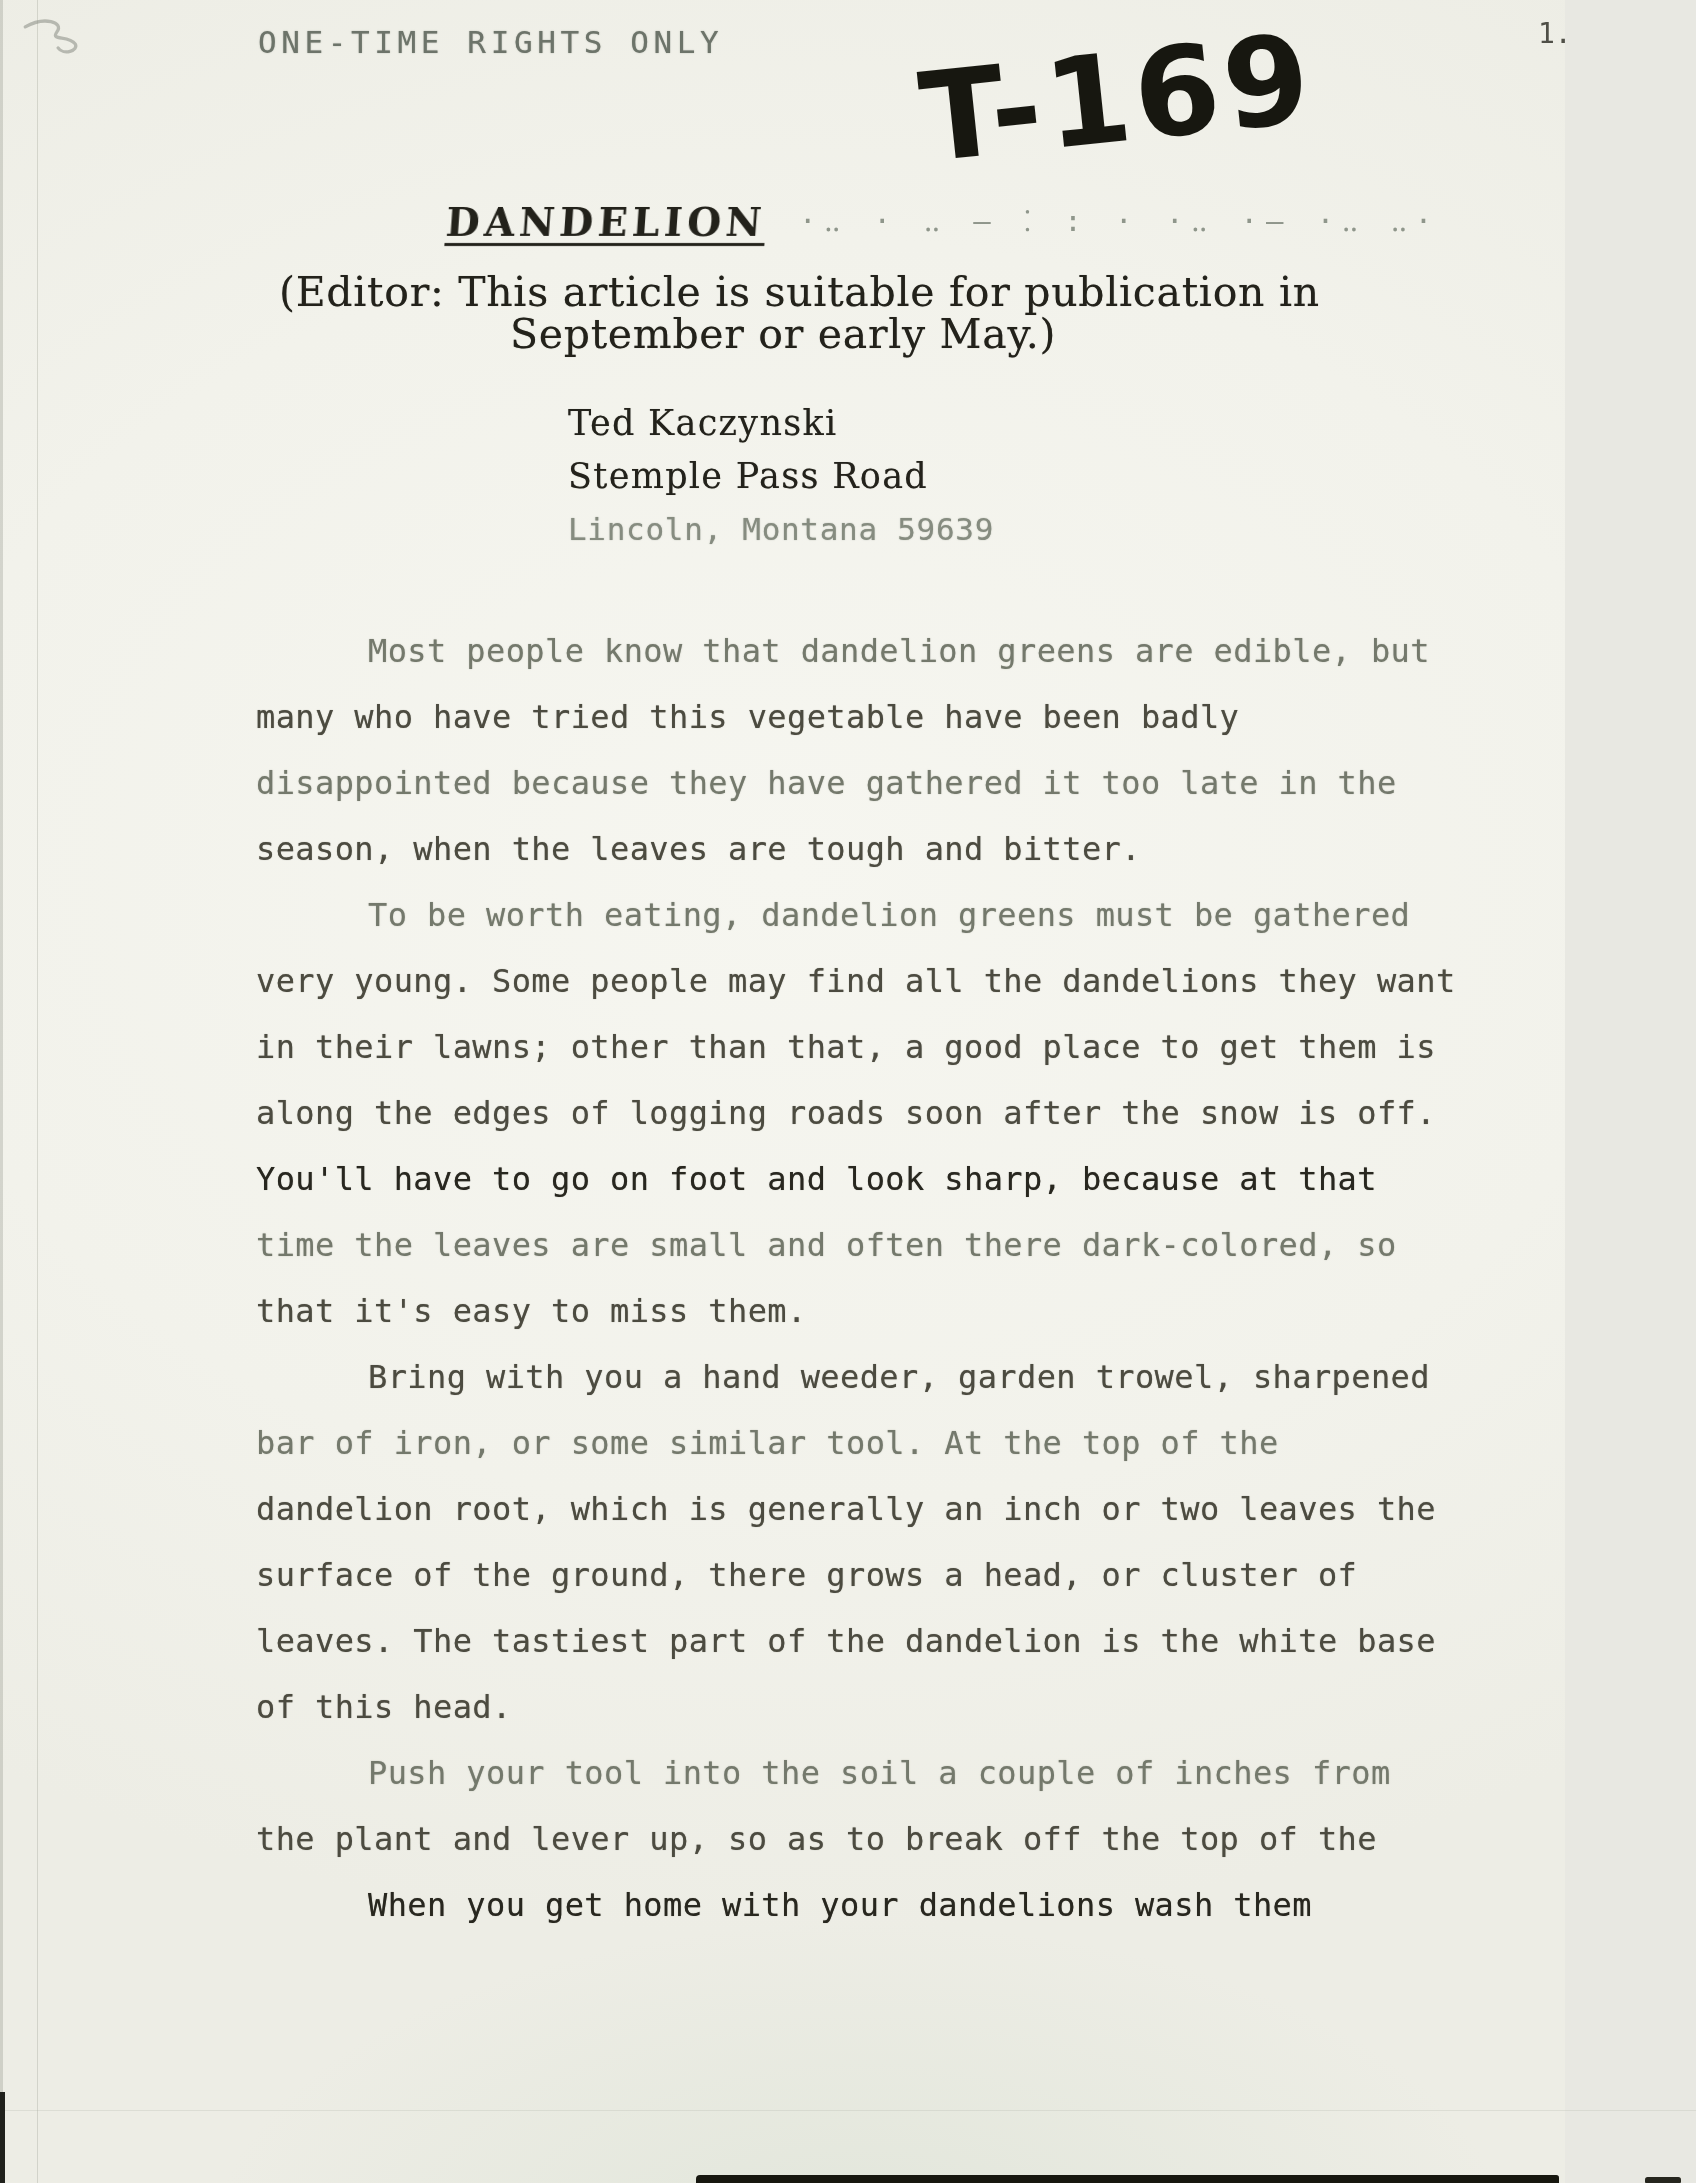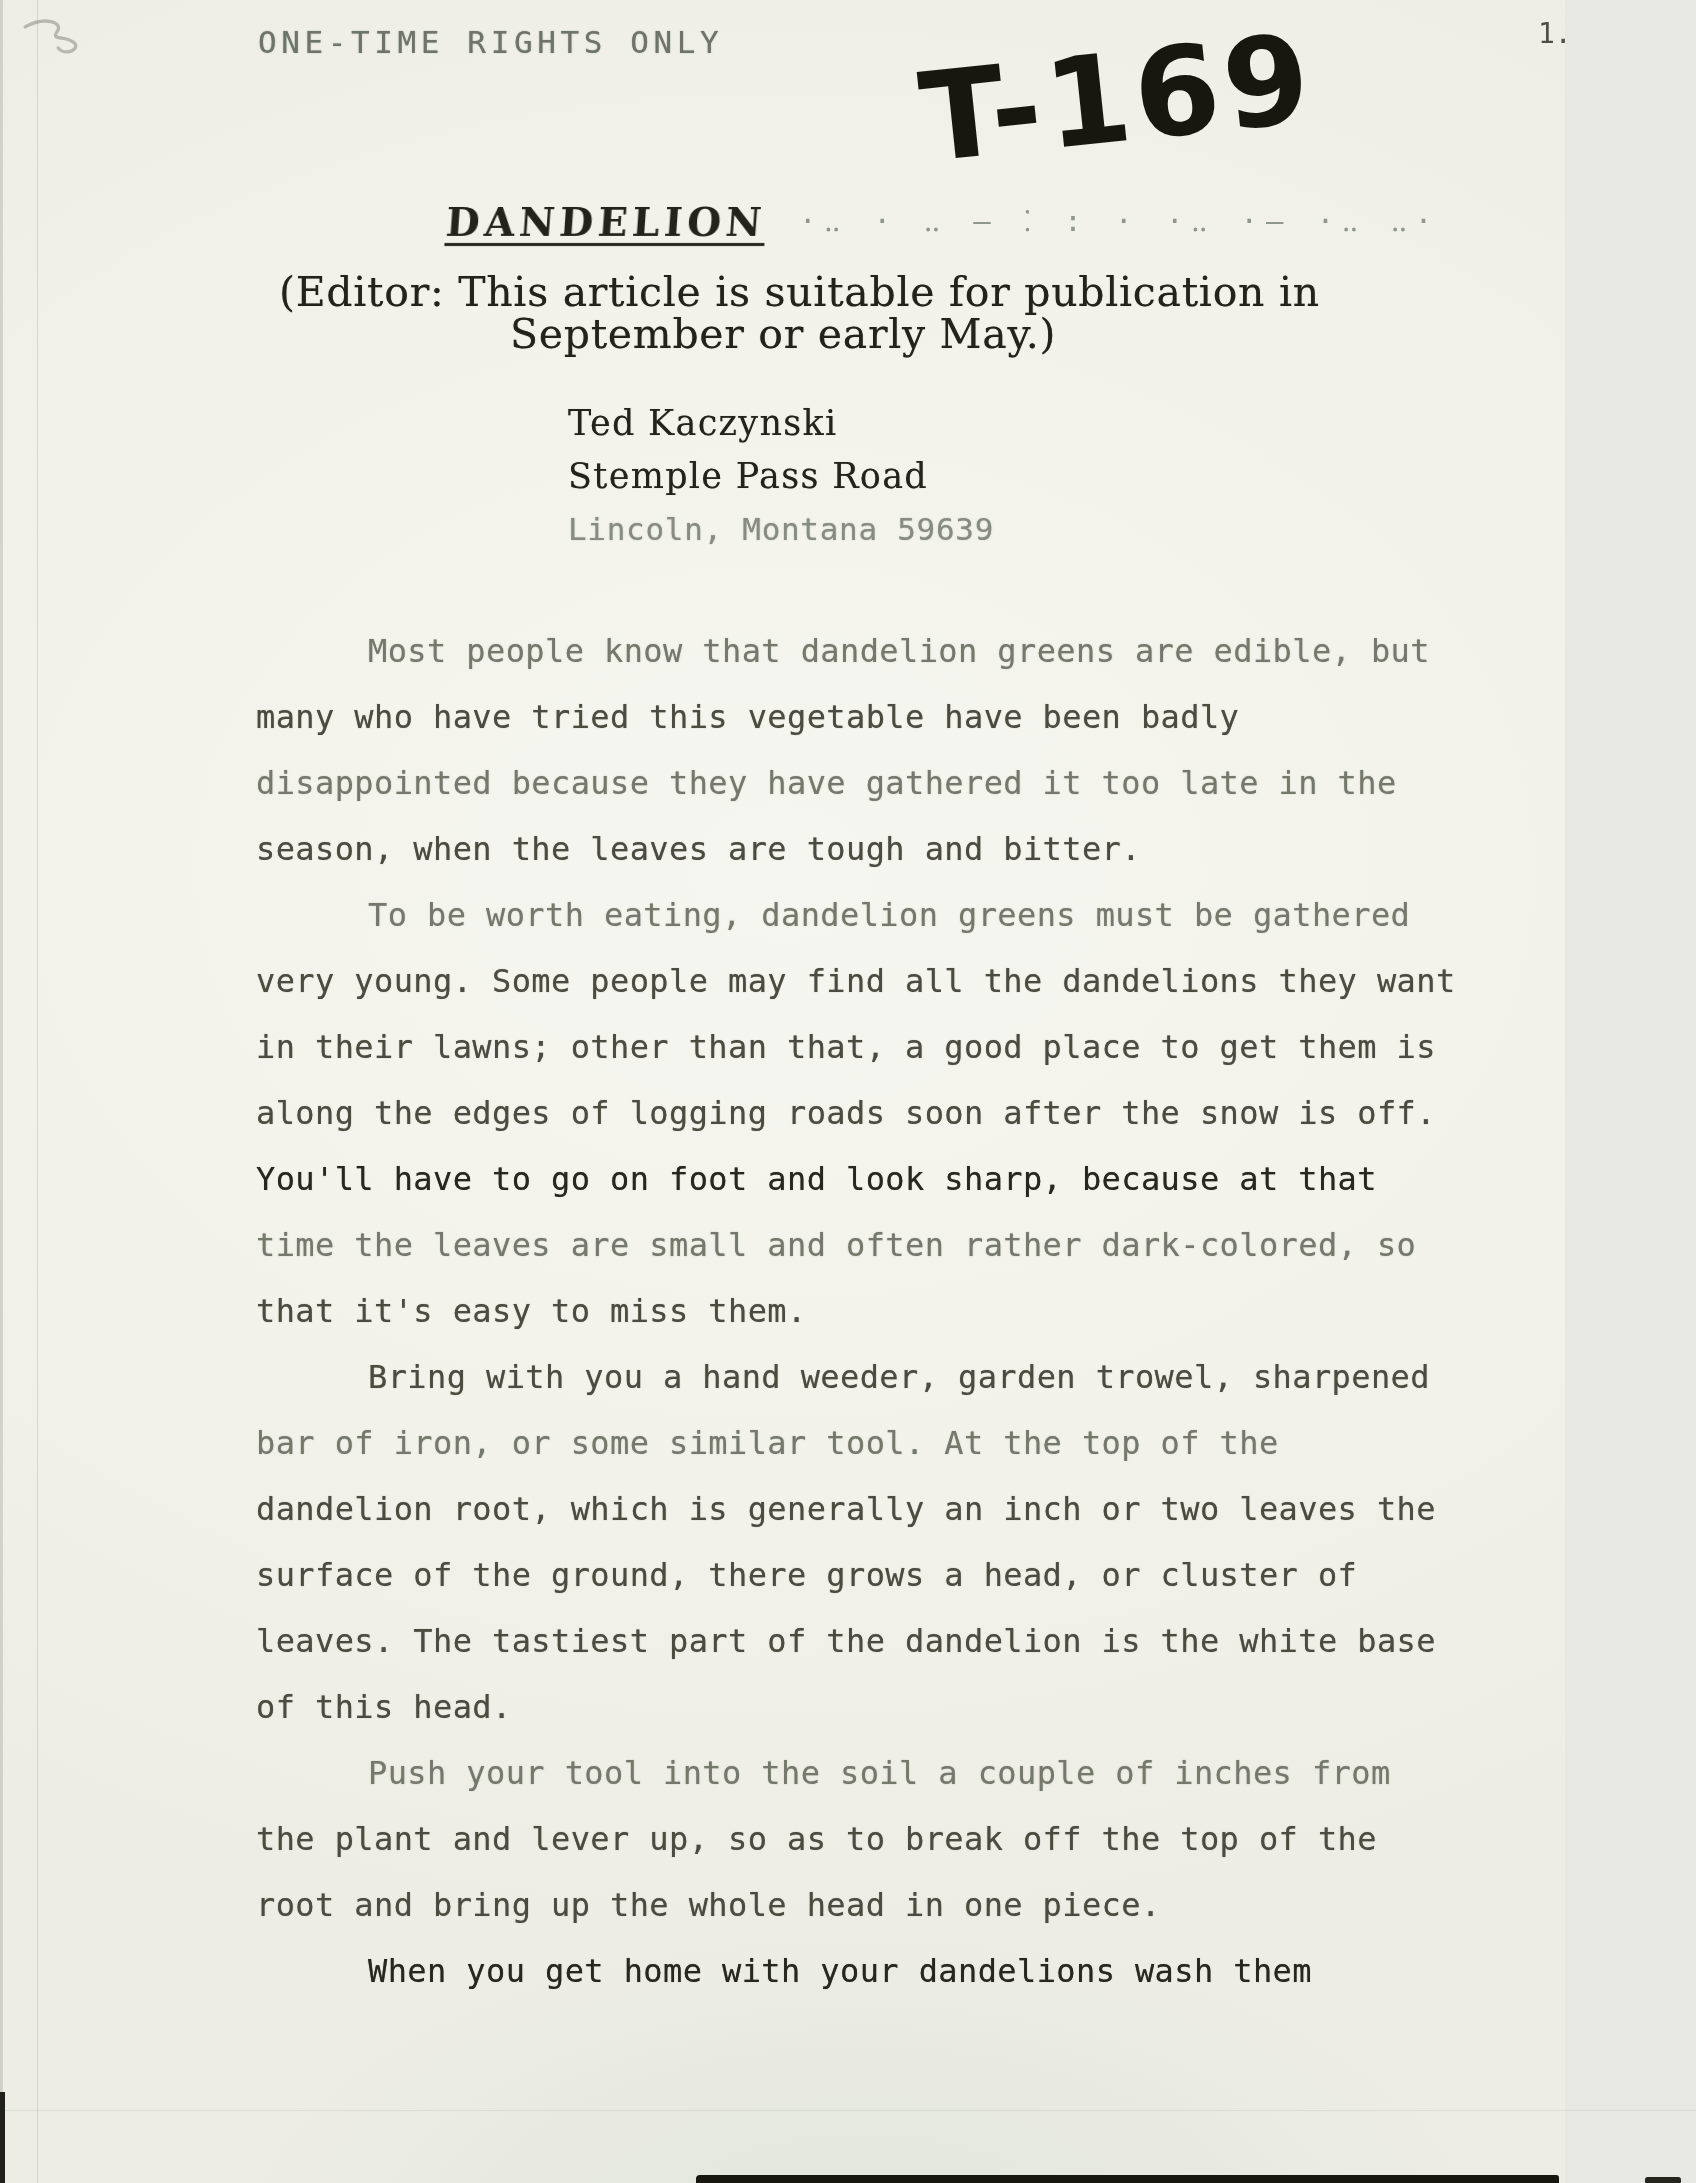--- a/index.html
+++ b/index.html
@@ -114,28 +114,27 @@
   <div class="body-block typed">
     <div class="bline indent f3">Most people know that dandelion greens are edible, but</div>
     <div class="bline f2">many who have tried this vegetable have been badly</div>
     <div class="bline f3">disappointed because they have gathered it too late in the</div>
     <div class="bline f2">season, when the leaves are tough and bitter.</div>
     <div class="bline indent f3">To be worth eating, dandelion greens must be gathered</div>
     <div class="bline f2">very young. Some people may find all the dandelions they want</div>
     <div class="bline f2">in their lawns; other than that, a good place to get them is</div>
     <div class="bline f2">along the edges of logging roads soon after the snow is off.</div>
     <div class="bline f1">You'll have to go on foot and look sharp, because at that</div>
-    <div class="bline f3">time the leaves are small and often rather dark-colored, so</div>
+    <div class="bline f3">time the leaves are small and often there dark-colored, so</div>
     <div class="bline f2">that it's easy to miss them.</div>
     <div class="bline indent f2">Bring with you a hand weeder, garden trowel, sharpened</div>
     <div class="bline f3">bar of iron, or some similar tool. At the top of the</div>
     <div class="bline f2">dandelion root, which is generally an inch or two leaves the</div>
     <div class="bline f2">surface of the ground, there grows a head, or cluster of</div>
     <div class="bline f2">leaves. The tastiest part of the dandelion is the white base</div>
     <div class="bline f2">of this head.</div>
     <div class="bline indent f3">Push your tool into the soil a couple of inches from</div>
     <div class="bline f2">the plant and lever up, so as to break off the top of the</div>
-    <div class="bline f2">root and bring up the whole head in one piece.</div>
     <div class="bline indent f1">When you get home with your dandelions wash them</div>
   </div>
 
 </div>
 
 
 </body></html>

